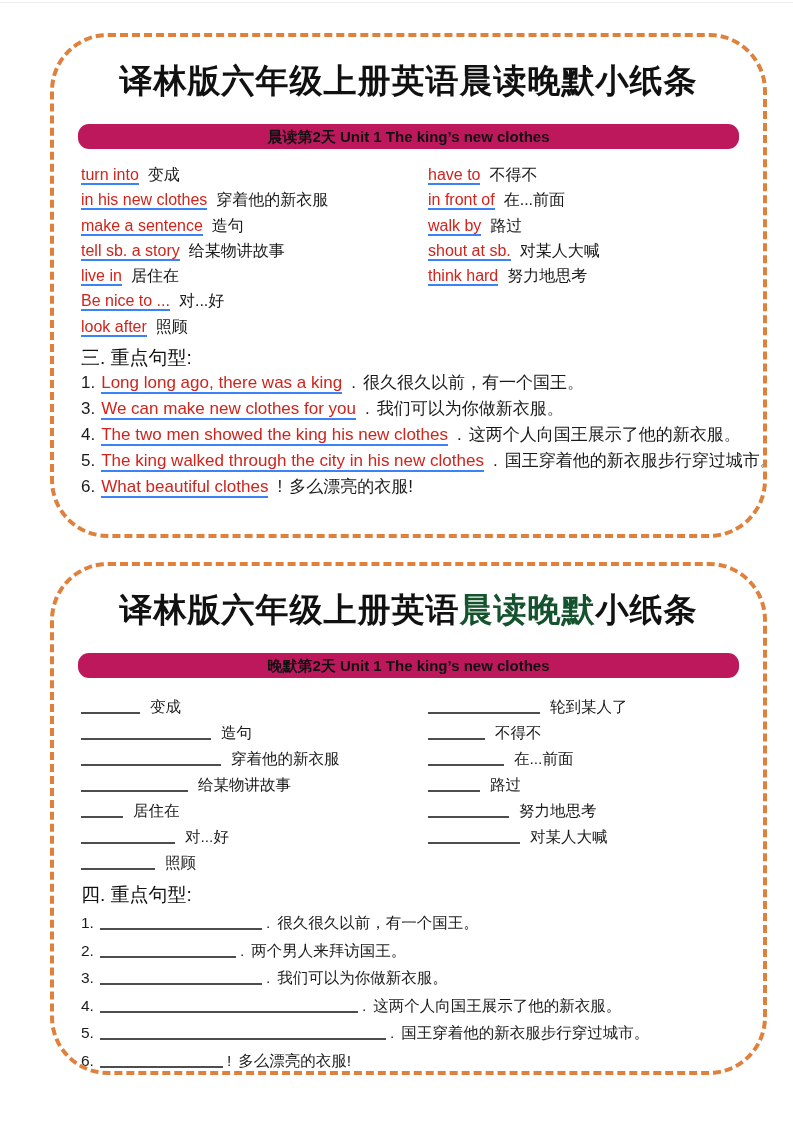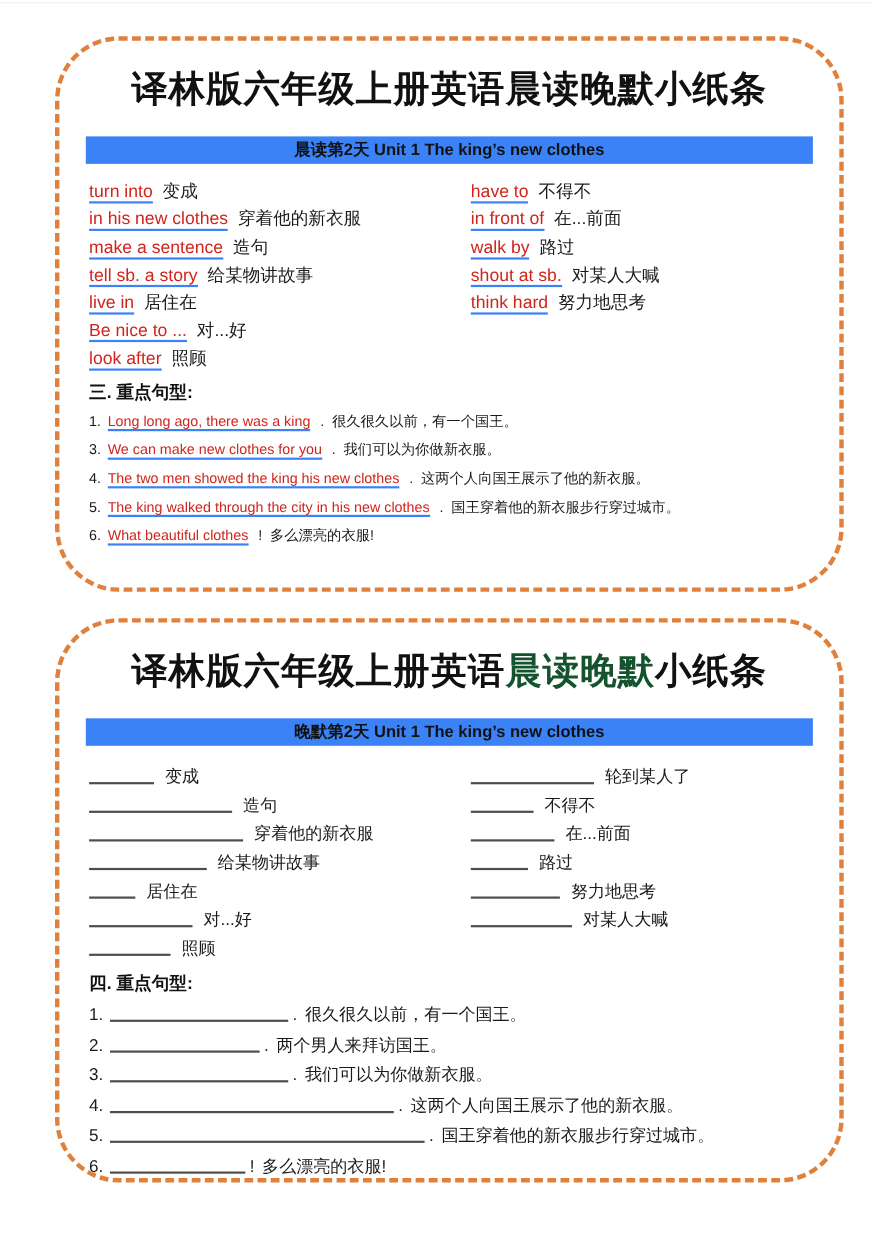--- a/index.html
+++ b/index.html
@@ -15,38 +15,38 @@
     box-sizing:content-box;overflow:hidden;
   }
   #card1{top:33px;height:497px;}
   #card2{top:562px;height:505px;}
   .card-title{
     text-align:center;margin-top:22px;font-size:33px;font-weight:bold;color:#111;
     letter-spacing:1px;white-space:nowrap;
   }
   .card-title .red{color:#14532d;}
   .header-bar{
-    margin:20px 24px 0 24px;height:25px;line-height:25px;background:#3b82f6;
-    text-align:center;font-size:15px;font-weight:bold;color:#111;
+    margin:20px 24px 0 24px;height:25px;line-height:25px;background:#be185d;
+    text-align:center;font-size:15px;font-weight:bold;color:#111;border-radius:11px;
   }
   .vocab-wrap{display:flex;margin:13px 10px 0 27px;}
   .vocab-col{display:flex;flex-direction:column;}
   .vocab-col.left{width:347px;flex:none;}
   .vocab-col.right{flex:1;}
   .vrow{height:25.3px;line-height:25.3px;white-space:nowrap;font-size:16px;}
   .en{
     color:#d0241c;border-bottom:2px solid #3b82f6;padding-bottom:0px;
     margin-right:9px;font-weight:500;
   }
   .cn{color:#1a1a1a;}
   .section-heading{
-    margin:6px 0 0 27px;font-size:16px;font-weight:bold;color:#111;height:25px;line-height:25px;
+    margin:6px 0 0 27px;font-size:19px;font-weight:normal;color:#111;height:25px;line-height:25px;
   }
   .sent-list{margin:0 10px 0 27px;}
-  .srow{height:26px;line-height:26px;font-size:13px;white-space:nowrap;color:#1a1a1a;}
+  .srow{height:26px;line-height:26px;font-size:17px;white-space:nowrap;color:#1a1a1a;}
   .srow .num{margin-right:6px;}
   .srow .punct{color:#1a1a1a;margin-right:7px;}
   
   .blank{
     display:inline-block;border-bottom:2px solid #4d4d4d;height:14px;
     vertical-align:-2px;margin-right:10px;
   }
   .brow{height:26px;line-height:26px;white-space:nowrap;font-size:15.5px;color:#1a1a1a;}
   .blanks-wrap{display:flex;margin:16px 10px 0 27px;}
   .sent-list2{margin:2px 10px 0 27px;}

